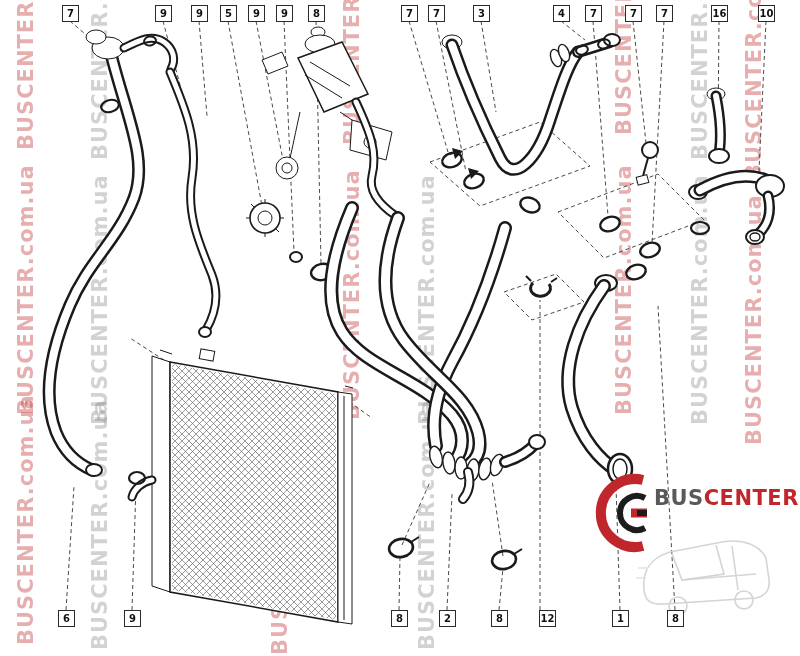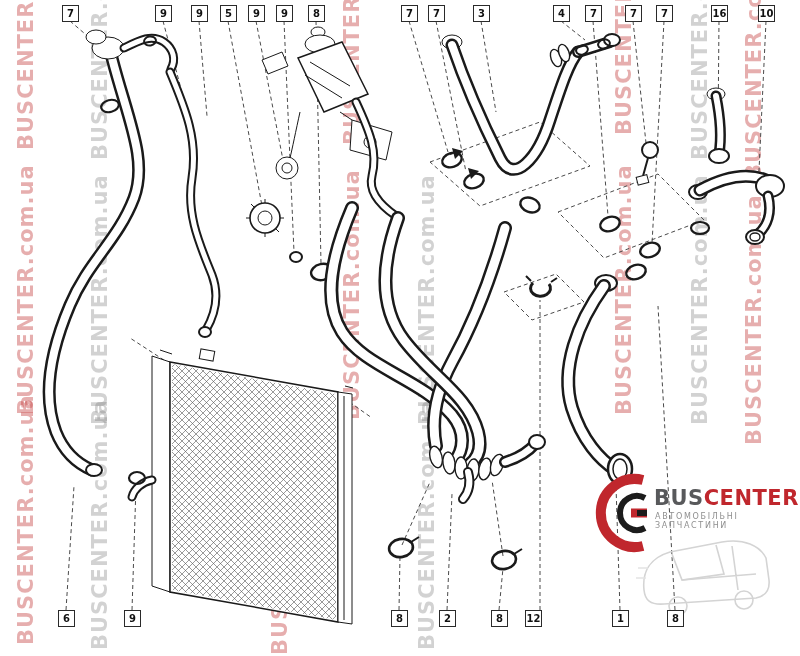--- a/index.html
+++ b/index.html
@@ -255,36 +255,35 @@
       <div class="callout top" style="left: 585px;">7</div>
       <div class="callout top" style="left: 625px;">7</div>
       <div class="callout top" style="left: 656px;">7</div>
       <div class="callout top" style="left: 711px;">16</div>
       <div class="callout top" style="left: 758px;">10</div>
       <div class="callout bottom" style="left: 58px;">6</div>
       <div class="callout bottom" style="left: 124px;">9</div>
       <div class="callout bottom" style="left: 391px;">8</div>
       <div class="callout bottom" style="left: 439px;">2</div>
       <div class="callout bottom" style="left: 491px;">8</div>
-      <div class="callout bottom" style="left: 525px;">12</div>
+      <div class="callout bottom" style="left: 539px;">12</div>
       <div class="callout bottom" style="left: 612px;">1</div>
       <div class="callout bottom" style="left: 667px;">8</div>
     </div>
 
   <div class="logo">
     <svg class="logo-mark" width="62" height="90" viewBox="0 0 60 90">
       <path d="M50,12 A34,34 0 1 0 50,78" fill="none" stroke="#c0272d" stroke-width="10"></path>
       <path d="M38,45 H54" stroke="#c0272d" stroke-width="9" fill="none"></path>
       <path d="M52,30 A17,17 0 1 0 52,60" fill="none" stroke="#1c1c1c" stroke-width="6"></path>
       <path d="M44,45 H54" stroke="#1c1c1c" stroke-width="6" fill="none"></path>
     </svg>
     <div class="logo-text">
       <span class="bus">BUS</span><span class="center">CENTER</span>
     </div>
-    <div class="logo-tagline">АВТОМОБІЛЬНІ ЗАПЧАСТИНИ</div>
     <svg class="van" width="140" height="100" viewBox="0 0 140 100">
       <g fill="none" stroke="#d4d4d4" stroke-width="1.6">
         <path d="M8,62 C6,44 14,30 34,24 L86,14 C108,10 124,18 130,30 L133,52 C134,62 130,68 120,70 L28,76 C14,77 9,72 8,62 Z"></path>
         <path d="M36,26 L46,52 L88,46 L80,17"></path>
         <path d="M46,52 L120,46 M96,18 L102,62"></path>
         <circle cx="42" cy="78" r="9"></circle>
         <circle cx="108" cy="72" r="9"></circle>
         <path d="M2,40 H12 M0,50 H10" stroke="#e3e3e3"></path>
       </g>
     </svg>

